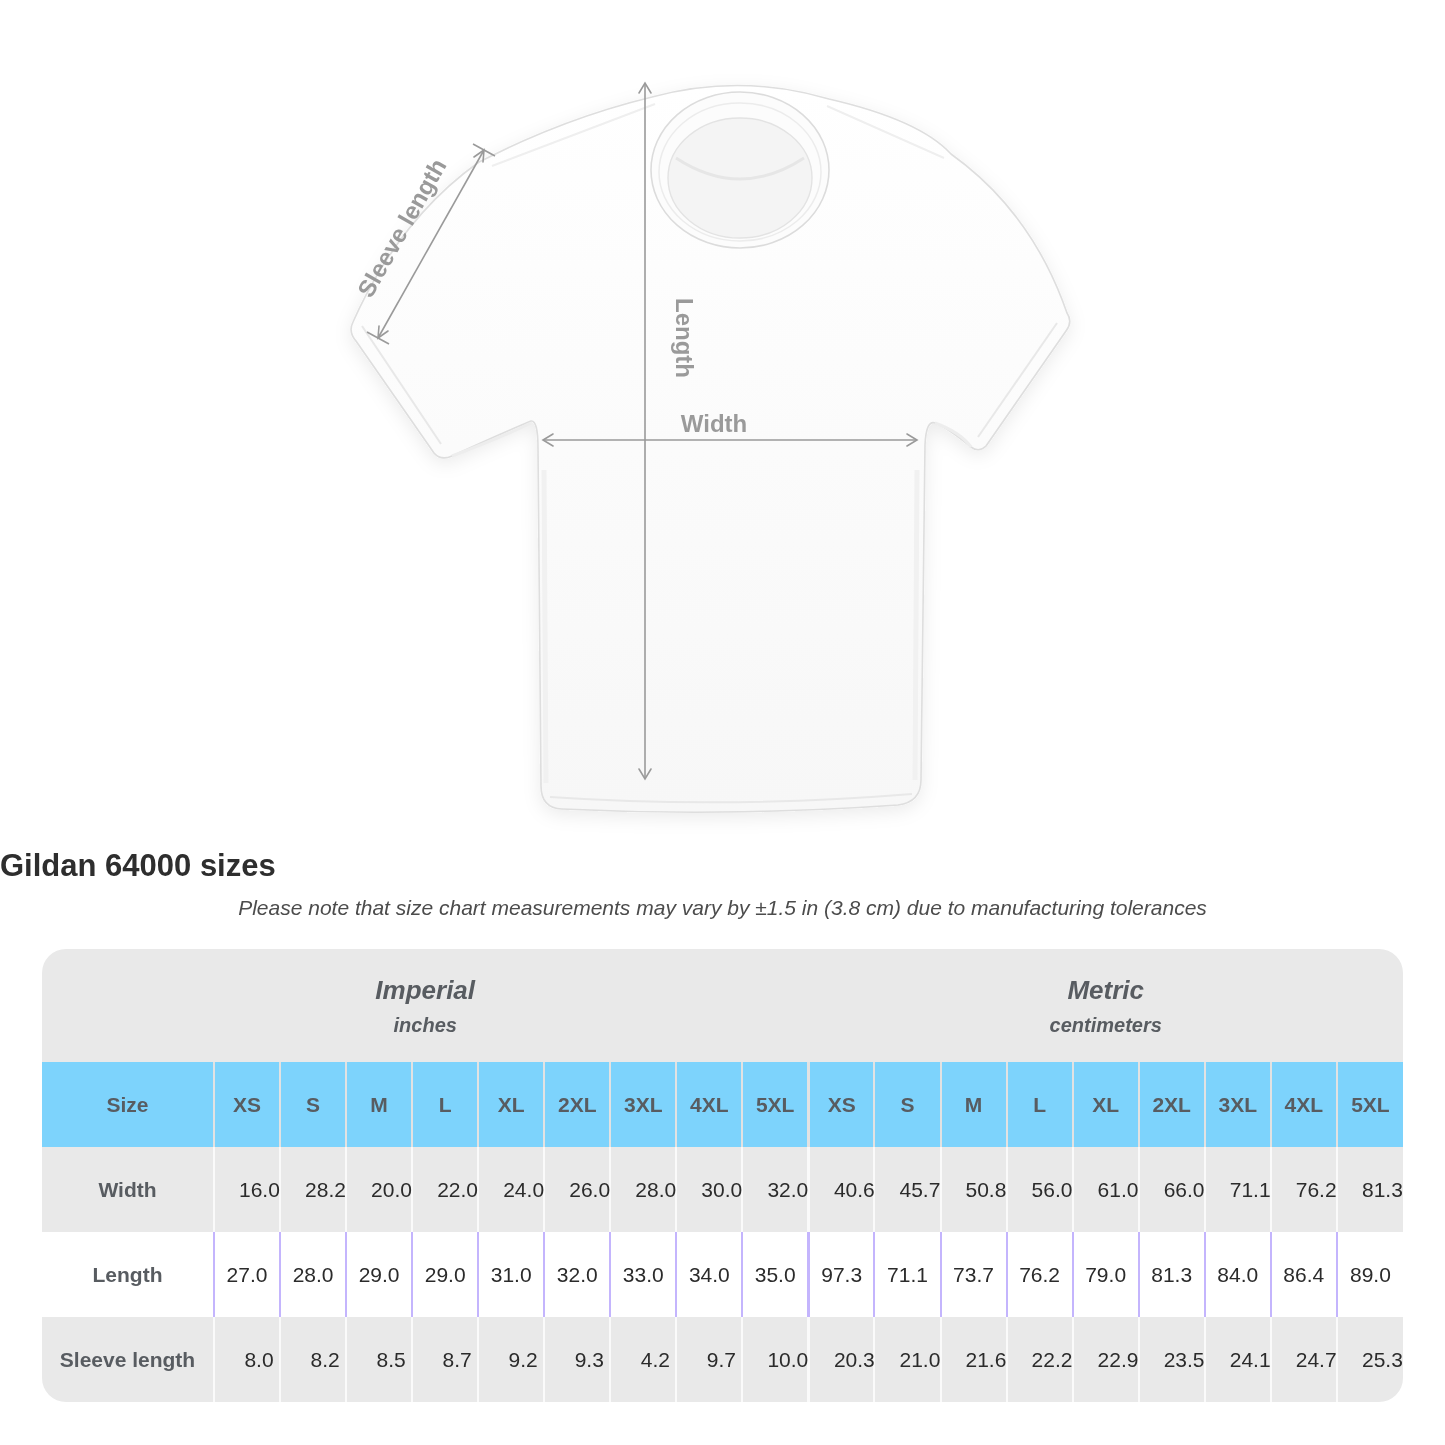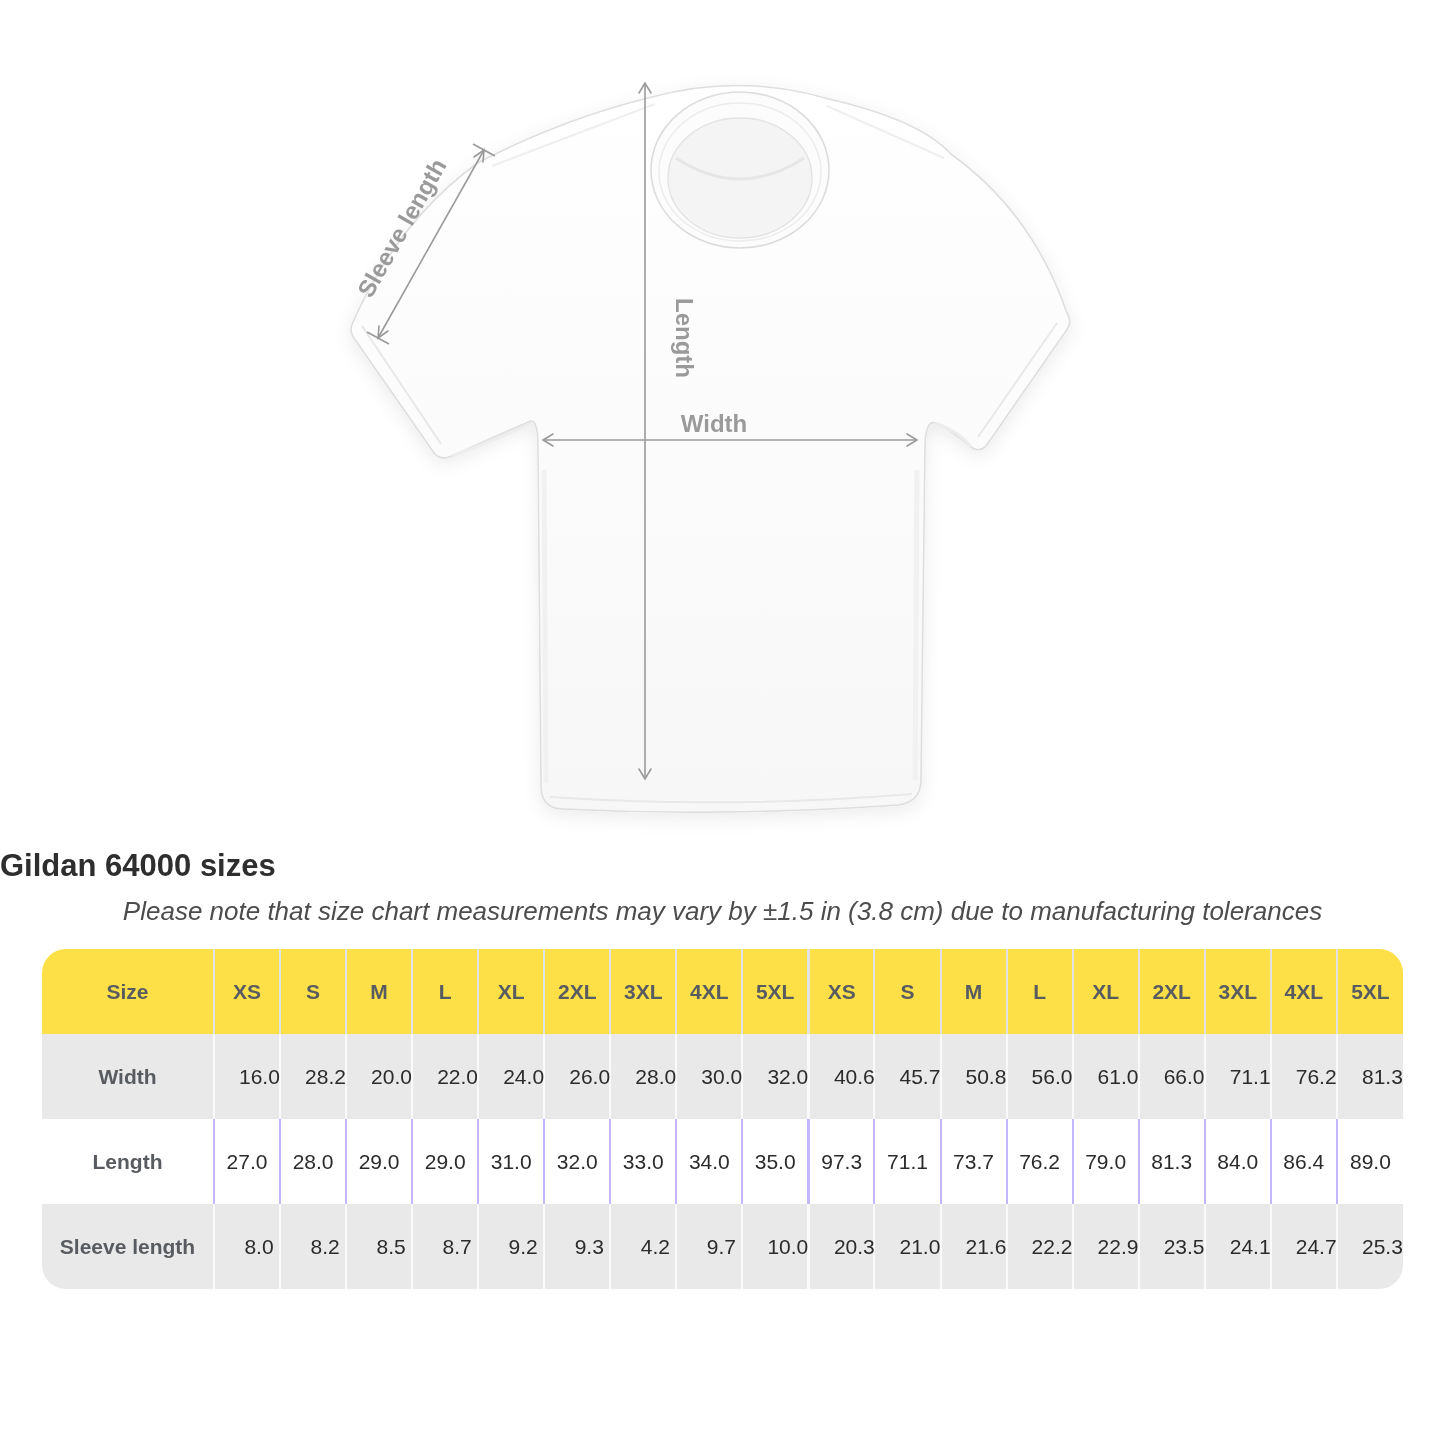--- a/index.html
+++ b/index.html
@@ -22,21 +22,21 @@
 
   
   .title {
     position: absolute; top: 848px; left: 0; right: 0;
     text-align: left;
     font-size: 31px; font-weight: bold; color: #2e2e2e;
   }
   .note {
     position: absolute; top: 896px; left: 0; right: 0;
     text-align: center;
-    font-size: 26px; font-style: italic; color: #4c4c4c;
+    font-size: 21px; font-style: italic; color: #4c4c4c;
   }
 
   
   .table-wrap {
     position: absolute; left: 42px; top: 949px;
     width: 1361px;
     border-radius: 24px;
     overflow: hidden;
   }
   table.size-table {
@@ -46,21 +46,21 @@
   }
   col.label-col { width: 172px; }
   .size-table th, .size-table td {
     text-align: center; vertical-align: middle;
     padding: 0;
   }
   .unit-row th { background: #e9e9e9; height: 113px; }
   .unit-name { font-size: 26px; font-weight: bold; font-style: italic; color: #585c61; margin-bottom: 8px; }
   .unit-sub  { font-size: 20px; font-style: italic; color: #585c61; }
 
-  .sizes-row th { background: #fde047; height: 85px;
+  .sizes-row th { background: #7dd3fc; height: 85px;
     font-size: 21px; font-weight: bold; color: #585c61; }
   .sizes-row th + th { border-left: 2px solid #e2e2e2; }
   .sizes-row th.group-start { border-left-width: 3px; }
 
   tbody tr > * { height: 85px; }
   tbody th { font-size: 21px; font-weight: bold; color: #585c61; }
   tbody td { font-size: 21px; font-weight: normal; color: #2b2b2b; }
 
   tr.row-gray  > * { background: #e9e9e9; }
   tr.row-white > * { background: #ffffff; }
@@ -151,20 +151,30 @@
         <col>
         <col>
         <col>
         <col>
         <col>
         <col>
         <col>
         <col>
       </colgroup>
     <thead>
+      <tr class="unit-row">
+        <th colspan="10">
+          <div class="unit-name">Imperial</div>
+          <div class="unit-sub">inches</div>
+        </th>
+        <th colspan="9">
+          <div class="unit-name">Metric</div>
+          <div class="unit-sub">centimeters</div>
+        </th>
+      </tr>
       <tr class="sizes-row" id="sizes-row">
           <th>Size</th>
           <th>XS</th>
           <th>S</th>
           <th>M</th>
           <th>L</th>
           <th>XL</th>
           <th>2XL</th>
           <th>3XL</th>
           <th>4XL</th>

